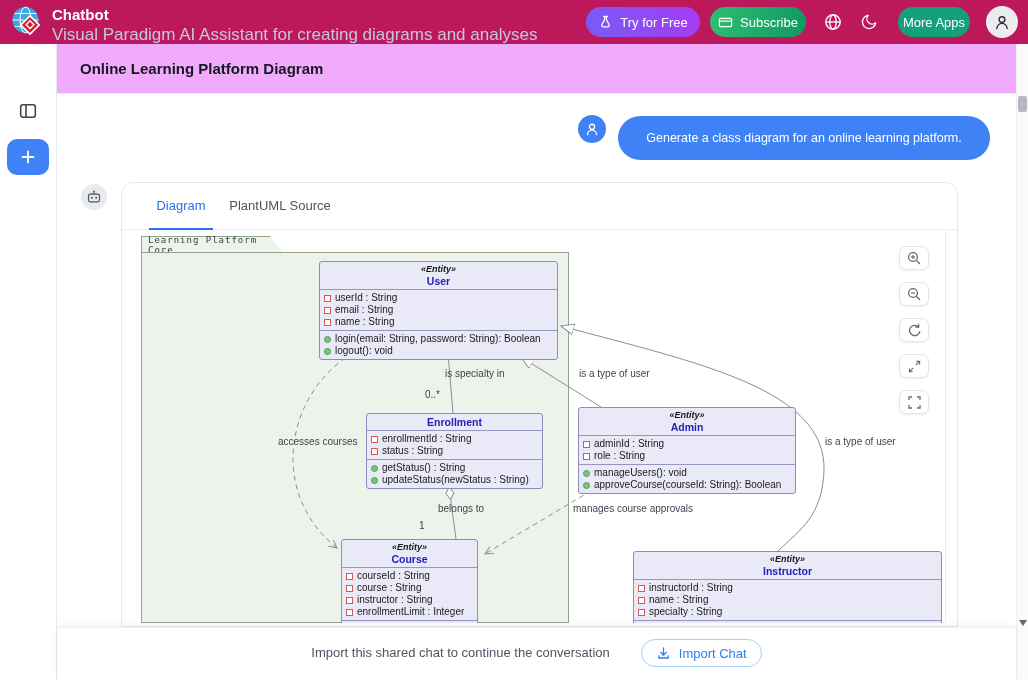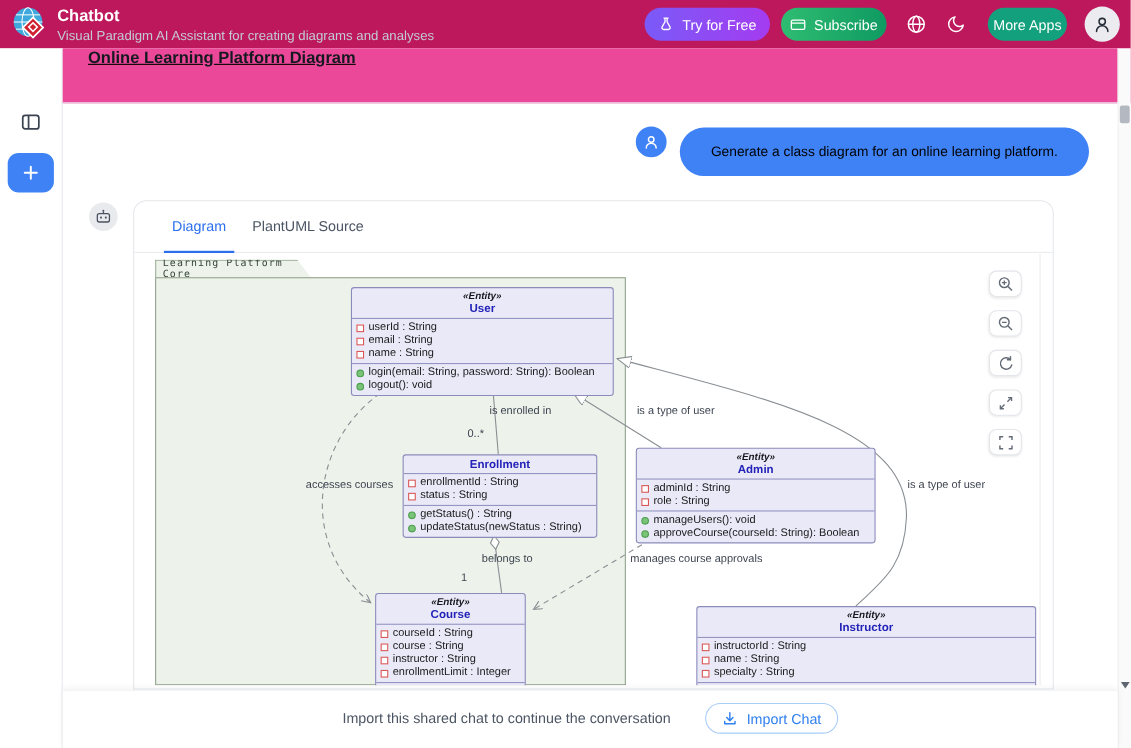--- a/index.html
+++ b/index.html
@@ -4,44 +4,44 @@
 <style>
   * { margin:0; padding:0; box-sizing:border-box; }
   html,body { width:1028px; height:680px; overflow:hidden; background:#fff;
     font-family:"Liberation Sans", sans-serif; }
   .abs { position:absolute; }
   #stage { position:relative; width:1028px; height:680px; background:#fff; }
 
   
   #header { position:absolute; left:0; top:0; width:1028px; height:44px; background:#be185d; }
   .app-title { position:absolute; left:52px; top:6px; color:#fff; font-size:15px; font-weight:bold; }
-  .app-subtitle { position:absolute; left:52px; top:25px; color:#c3cad6; font-size:12px; }
+  .app-subtitle { position:absolute; left:52px; top:25px; color:#c3cad6; font-size:17px; }
   .pill { position:absolute; top:7px; height:30px; border-radius:16px; border:none; color:#fff;
     font-size:13px; font-family:inherit; display:flex; align-items:center; justify-content:center;
     gap:7px; cursor:pointer; }
   .icon-btn { position:absolute; top:12px; background:none; border:none; cursor:pointer; }
   #hdr-avatar { position:absolute; left:986px; top:6px; width:32px; height:32px; border-radius:50%;
     background:#ececf0; border:none; display:flex; align-items:center; justify-content:center; cursor:pointer; }
 
   
   #rail { position:absolute; left:0; top:44px; width:57px; height:636px; background:#fff; border-right:1px solid #e7e9ed; }
   #panel-btn { position:absolute; left:17px; top:57px; width:22px; height:22px; background:none; border:none; cursor:pointer; }
   #new-chat-btn { position:absolute; left:7px; top:95px; width:42px; height:36px; background:#3e82f6;
     border:none; border-radius:10px; color:#fff; display:flex; align-items:center; justify-content:center; cursor:pointer; }
 
   
-  #titlebar { position:absolute; left:57px; top:44px; width:971px; height:50px; background:#ec4899;
-    border-bottom:1px solid #eceef2; display:flex; padding-left:23px;text-decoration:underline; }
+  #titlebar { position:absolute; left:57px; top:44px; width:971px; height:50px; background:#f0abfc;
+    border-bottom:1px solid #eceef2; display:flex; align-items:center; padding-left:23px; }
   #titlebar .t { font-size:15px; font-weight:bold; color:#14181f; }
 
   
   #chat-avatar { position:absolute; left:578px; top:115px; width:28px; height:28px; border-radius:50%;
     background:#3e82f6; display:flex; align-items:center; justify-content:center; }
   #bubble { position:absolute; left:618px; top:116px; width:372px; height:44px; border-radius:22px;
-    background:#3e82f6; color:#000000; font-size:12.5px; display:flex; align-items:center;
+    background:#3e82f6; color:#ffffff; font-size:12.5px; display:flex; align-items:center;
     justify-content:center; white-space:nowrap; }
   #bot-avatar { position:absolute; left:81px; top:184px; width:26px; height:26px; border-radius:50%;
     background:#e8eaed; display:flex; align-items:center; justify-content:center; }
 
   
   #card { position:absolute; left:121px; top:182px; width:837px; height:445px; background:#fff;
     border:1px solid #e5e7eb; border-radius:12px 12px 0 0; overflow:hidden; }
   #tabbar { position:absolute; left:0; top:0; width:835px; height:47px; border-bottom:1px solid #eaecf0; }
   .tab { position:absolute; top:0; height:45px; background:none; border:none; font-family:inherit;
     font-size:13px; cursor:pointer; }
@@ -353,21 +353,21 @@
           <div class="row">
               <span class="attr-icon"></span>
               <span>specialty : String</span>
             </div>
         </div>
         <div class="uml-ops">
           
         </div>
       </div>
 
-      <div class="rel-label" style="left:307px;top:137px">is enrolled in</div>
+      <div class="rel-label" style="left:307px;top:137px">is specialty in</div>
       <div class="rel-label" style="left:287px;top:158px">0..*</div>
       <div class="rel-label" style="left:441px;top:137px">is a type of user</div>
       <div class="rel-label" style="left:140px;top:205px">accesses courses</div>
       <div class="rel-label" style="left:300px;top:272px">belongs to</div>
       <div class="rel-label" style="left:281px;top:289px">1</div>
       <div class="rel-label" style="left:435px;top:272px">manages course approvals</div>
       <div class="rel-label" style="left:687px;top:205px">is a type of user</div>
     </div>
 
     <button class="ctrl" style="top:63px">

